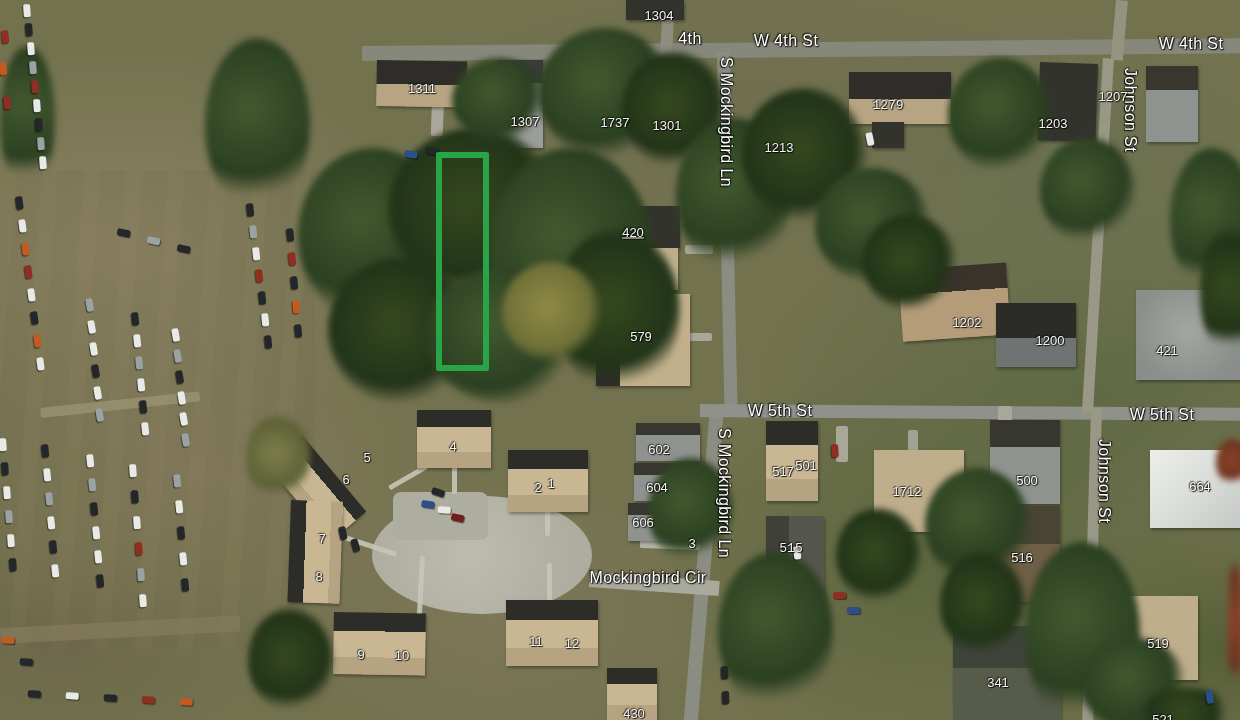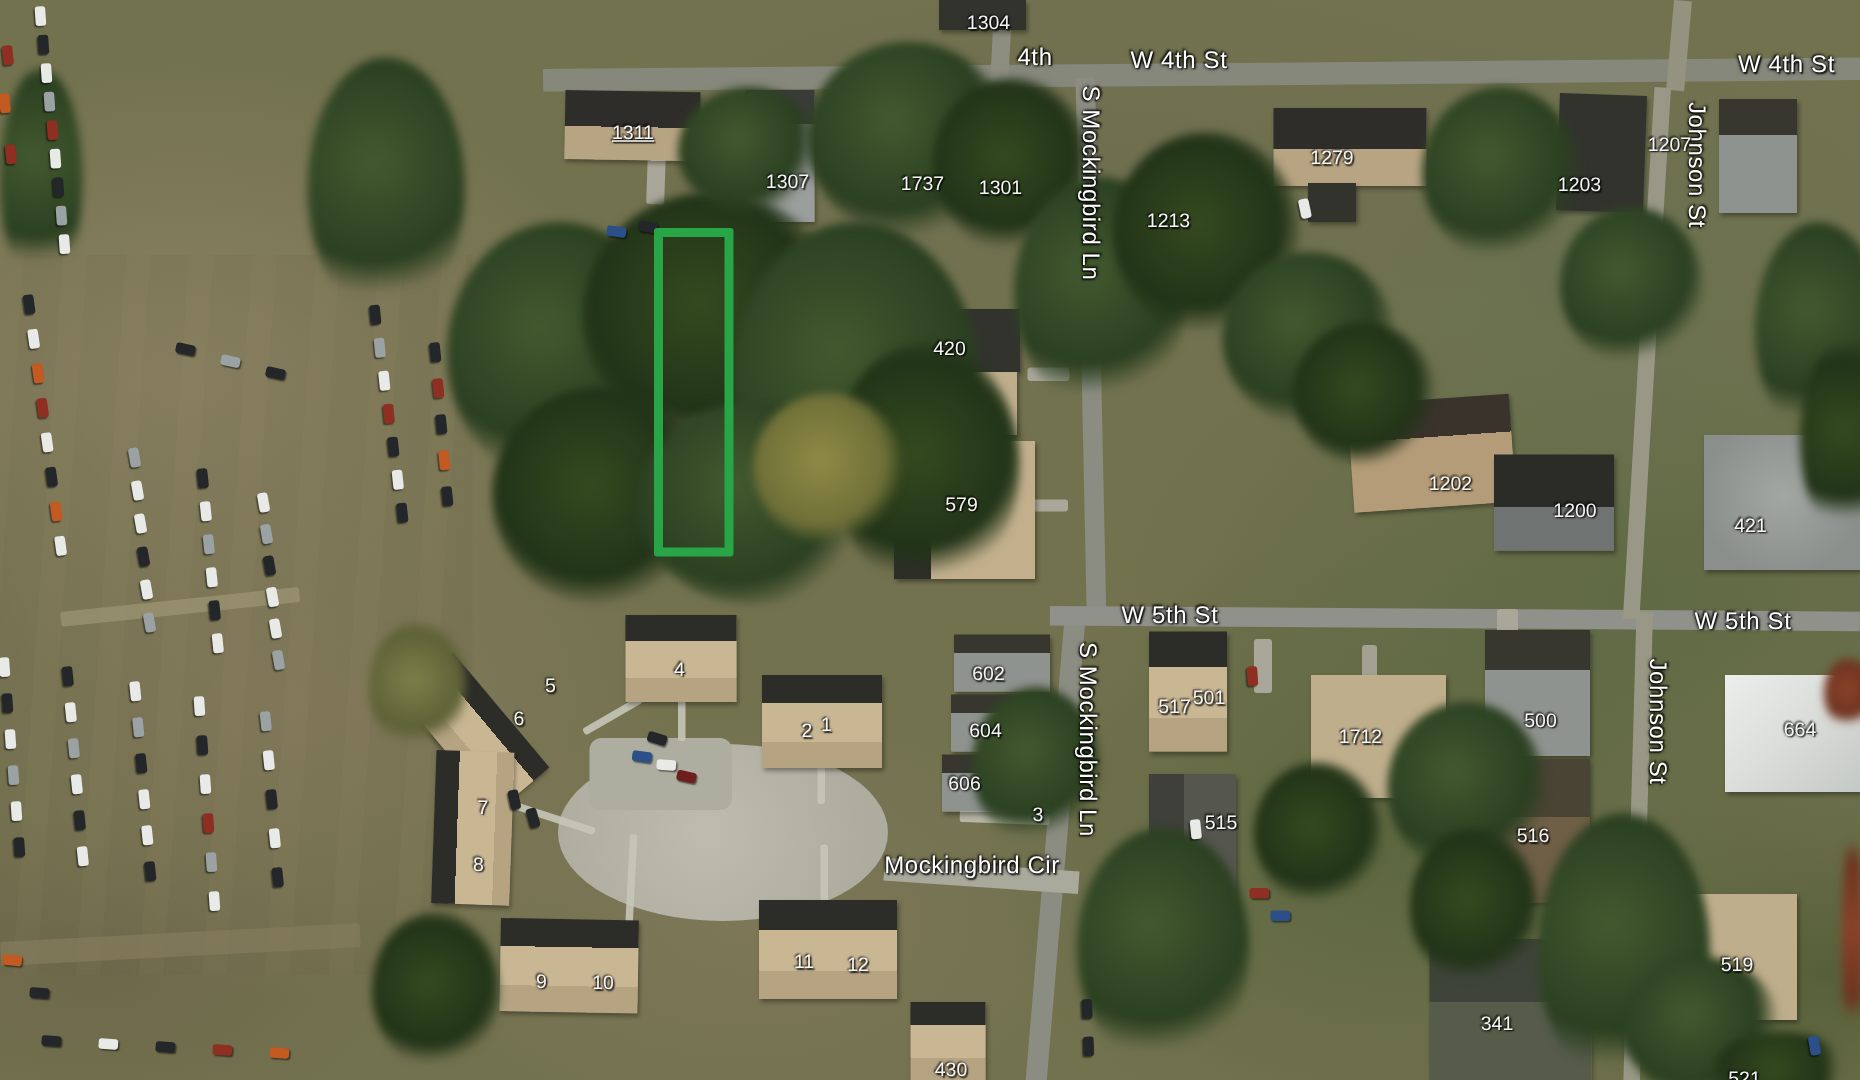--- a/index.html
+++ b/index.html
@@ -273,29 +273,29 @@
       <div class="lbl-s" style="left: 786px; top: 41px; transform: translate(-50%, -50%) rotate(0deg);">W 4th St</div>
       <div class="lbl-s" style="left: 1191px; top: 44px; transform: translate(-50%, -50%) rotate(0deg);">W 4th St</div>
       <div class="lbl-s" style="left: 726px; top: 122px; transform: translate(-50%, -50%) rotate(90deg);">S Mockingbird Ln</div>
       <div class="lbl-s" style="left: 1130px; top: 110px; transform: translate(-50%, -50%) rotate(90deg);">Johnson St</div>
       <div class="lbl-s" style="left: 780px; top: 411px; transform: translate(-50%, -50%) rotate(0deg);">W 5th St</div>
       <div class="lbl-s" style="left: 1162px; top: 415px; transform: translate(-50%, -50%) rotate(0deg);">W 5th St</div>
       <div class="lbl-s" style="left: 724px; top: 493px; transform: translate(-50%, -50%) rotate(90deg);">S Mockingbird Ln</div>
       <div class="lbl-s" style="left: 1104px; top: 481px; transform: translate(-50%, -50%) rotate(90deg);">Johnson St</div>
       <div class="lbl-s" style="left: 648px; top: 578px; transform: translate(-50%, -50%) rotate(0deg);">Mockingbird Cir</div>
       <div class="lbl-a" style="left: 659px; top: 15px; transform: translate(-50%, -50%) rotate(0deg);">1304</div>
-      <div class="lbl-a" style="left: 422px; top: 88px; transform: translate(-50%, -50%) rotate(0deg); text-decoration: underline;">1311</div>
+      <div class="lbl-a" style="left: 422px; top: 88px; transform: translate(-50%, -50%) rotate(0deg);">1311</div>
       <div class="lbl-a" style="left: 525px; top: 121px; transform: translate(-50%, -50%) rotate(0deg);">1307</div>
       <div class="lbl-a" style="left: 615px; top: 122px; transform: translate(-50%, -50%) rotate(0deg);">1737</div>
       <div class="lbl-a" style="left: 667px; top: 125px; transform: translate(-50%, -50%) rotate(0deg);">1301</div>
-      <div class="lbl-a" style="left: 888px; top: 105px; transform: translate(-50%, -50%) rotate(0deg);">1279</div>
+      <div class="lbl-a" style="left: 888px; top: 105px; transform: translate(-50%, -50%) rotate(0deg); font-family: Liberation Mono, monospace;">1279</div>
       <div class="lbl-a" style="left: 779px; top: 147px; transform: translate(-50%, -50%) rotate(0deg);">1213</div>
       <div class="lbl-a" style="left: 1113px; top: 96px; transform: translate(-50%, -50%) rotate(0deg);">1207</div>
       <div class="lbl-a" style="left: 1053px; top: 123px; transform: translate(-50%, -50%) rotate(0deg);">1203</div>
-      <div class="lbl-a" style="left: 633px; top: 232px; transform: translate(-50%, -50%) rotate(0deg);">420</div>
+      <div class="lbl-a" style="left: 633px; top: 232px; transform: translate(-50%, -50%) rotate(0deg); text-decoration: underline;">420</div>
       <div class="lbl-a" style="left: 641px; top: 336px; transform: translate(-50%, -50%) rotate(0deg);">579</div>
       <div class="lbl-a" style="left: 967px; top: 322px; transform: translate(-50%, -50%) rotate(0deg);">1202</div>
       <div class="lbl-a" style="left: 1050px; top: 340px; transform: translate(-50%, -50%) rotate(0deg);">1200</div>
       <div class="lbl-a" style="left: 1167px; top: 350px; transform: translate(-50%, -50%) rotate(0deg);">421</div>
       <div class="lbl-a" style="left: 453px; top: 446px; transform: translate(-50%, -50%) rotate(0deg);">4</div>
       <div class="lbl-a" style="left: 367px; top: 457px; transform: translate(-50%, -50%) rotate(0deg);">5</div>
       <div class="lbl-a" style="left: 346px; top: 479px; transform: translate(-50%, -50%) rotate(0deg);">6</div>
       <div class="lbl-a" style="left: 538px; top: 487px; transform: translate(-50%, -50%) rotate(0deg);">2</div>
       <div class="lbl-a" style="left: 551px; top: 483px; transform: translate(-50%, -50%) rotate(0deg);">1</div>
       <div class="lbl-a" style="left: 322px; top: 538px; transform: translate(-50%, -50%) rotate(0deg);">7</div>
@@ -303,21 +303,21 @@
       <div class="lbl-a" style="left: 361px; top: 654px; transform: translate(-50%, -50%) rotate(0deg);">9</div>
       <div class="lbl-a" style="left: 402px; top: 655px; transform: translate(-50%, -50%) rotate(0deg);">10</div>
       <div class="lbl-a" style="left: 536px; top: 641px; transform: translate(-50%, -50%) rotate(0deg);">11</div>
       <div class="lbl-a" style="left: 572px; top: 643px; transform: translate(-50%, -50%) rotate(0deg);">12</div>
       <div class="lbl-a" style="left: 659px; top: 449px; transform: translate(-50%, -50%) rotate(0deg);">602</div>
       <div class="lbl-a" style="left: 657px; top: 487px; transform: translate(-50%, -50%) rotate(0deg);">604</div>
       <div class="lbl-a" style="left: 643px; top: 522px; transform: translate(-50%, -50%) rotate(0deg);">606</div>
       <div class="lbl-a" style="left: 692px; top: 543px; transform: translate(-50%, -50%) rotate(0deg);">3</div>
       <div class="lbl-a" style="left: 783px; top: 471px; transform: translate(-50%, -50%) rotate(0deg);">517</div>
       <div class="lbl-a" style="left: 806px; top: 465px; transform: translate(-50%, -50%) rotate(0deg);">501</div>
-      <div class="lbl-a" style="left: 814px; top: 548px; transform: translate(-50%, -50%) rotate(0deg);">515</div>
+      <div class="lbl-a" style="left: 791px; top: 548px; transform: translate(-50%, -50%) rotate(0deg); font-family: Liberation Mono, monospace;">515</div>
       <div class="lbl-a" style="left: 1027px; top: 480px; transform: translate(-50%, -50%) rotate(0deg);">500</div>
       <div class="lbl-a" style="left: 1022px; top: 557px; transform: translate(-50%, -50%) rotate(0deg);">516</div>
       <div class="lbl-a" style="left: 907px; top: 491px; transform: translate(-50%, -50%) rotate(0deg);">1712</div>
       <div class="lbl-a" style="left: 1200px; top: 486px; transform: translate(-50%, -50%) rotate(0deg);">664</div>
       <div class="lbl-a" style="left: 1158px; top: 643px; transform: translate(-50%, -50%) rotate(0deg);">519</div>
       <div class="lbl-a" style="left: 998px; top: 682px; transform: translate(-50%, -50%) rotate(0deg);">341</div>
       <div class="lbl-a" style="left: 634px; top: 713px; transform: translate(-50%, -50%) rotate(0deg);">430</div>
       <div class="lbl-a" style="left: 1163px; top: 719px; transform: translate(-50%, -50%) rotate(0deg);">521</div>
     </div>
 </div>

